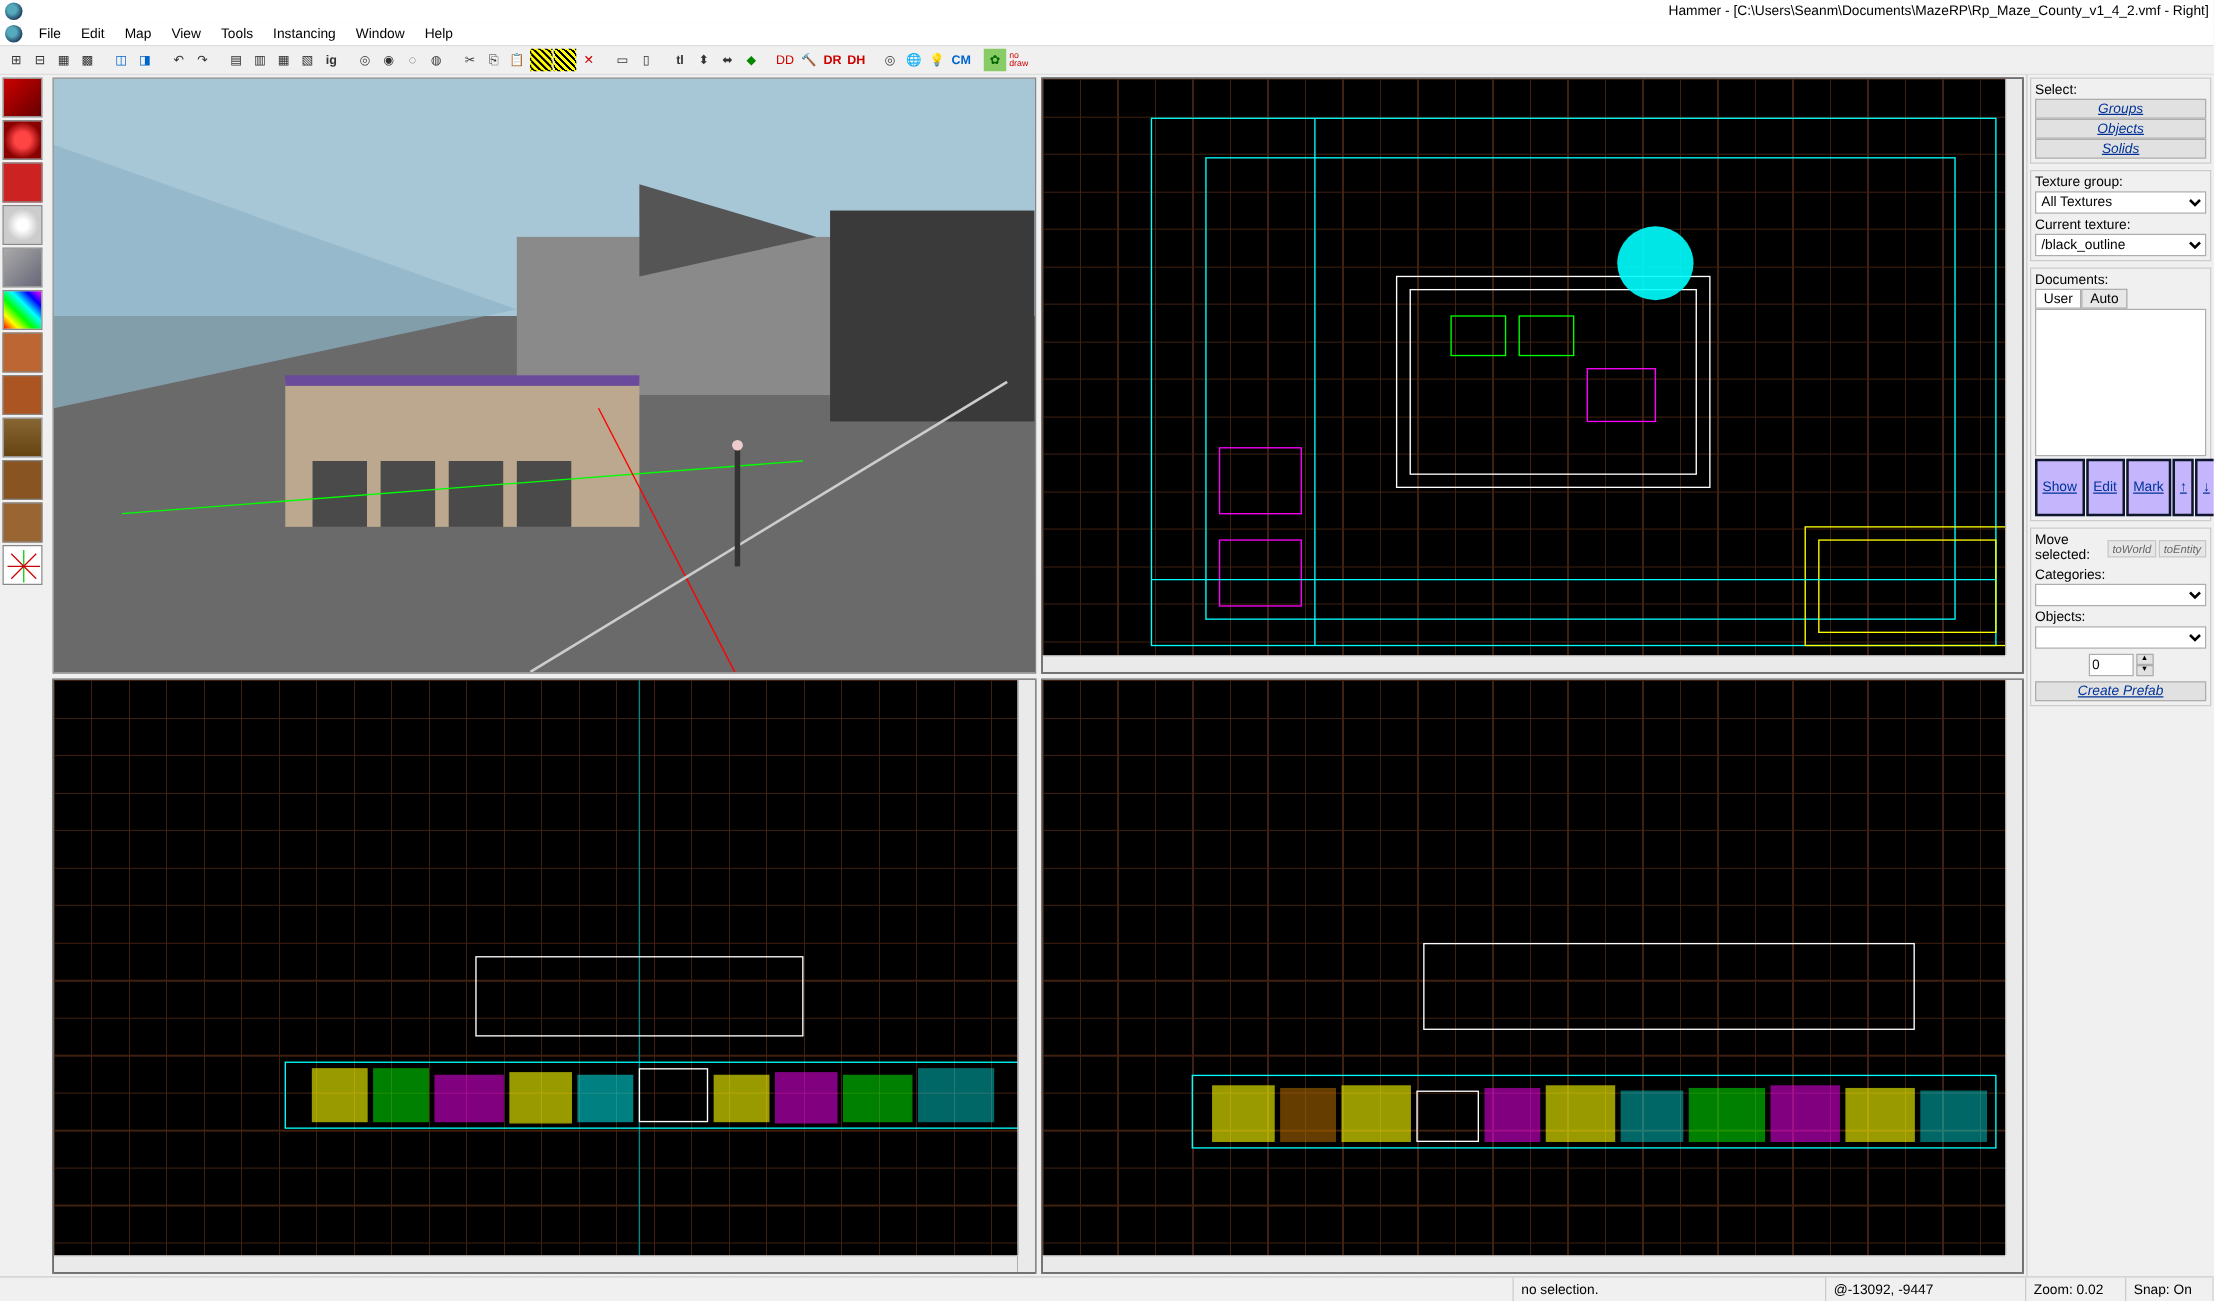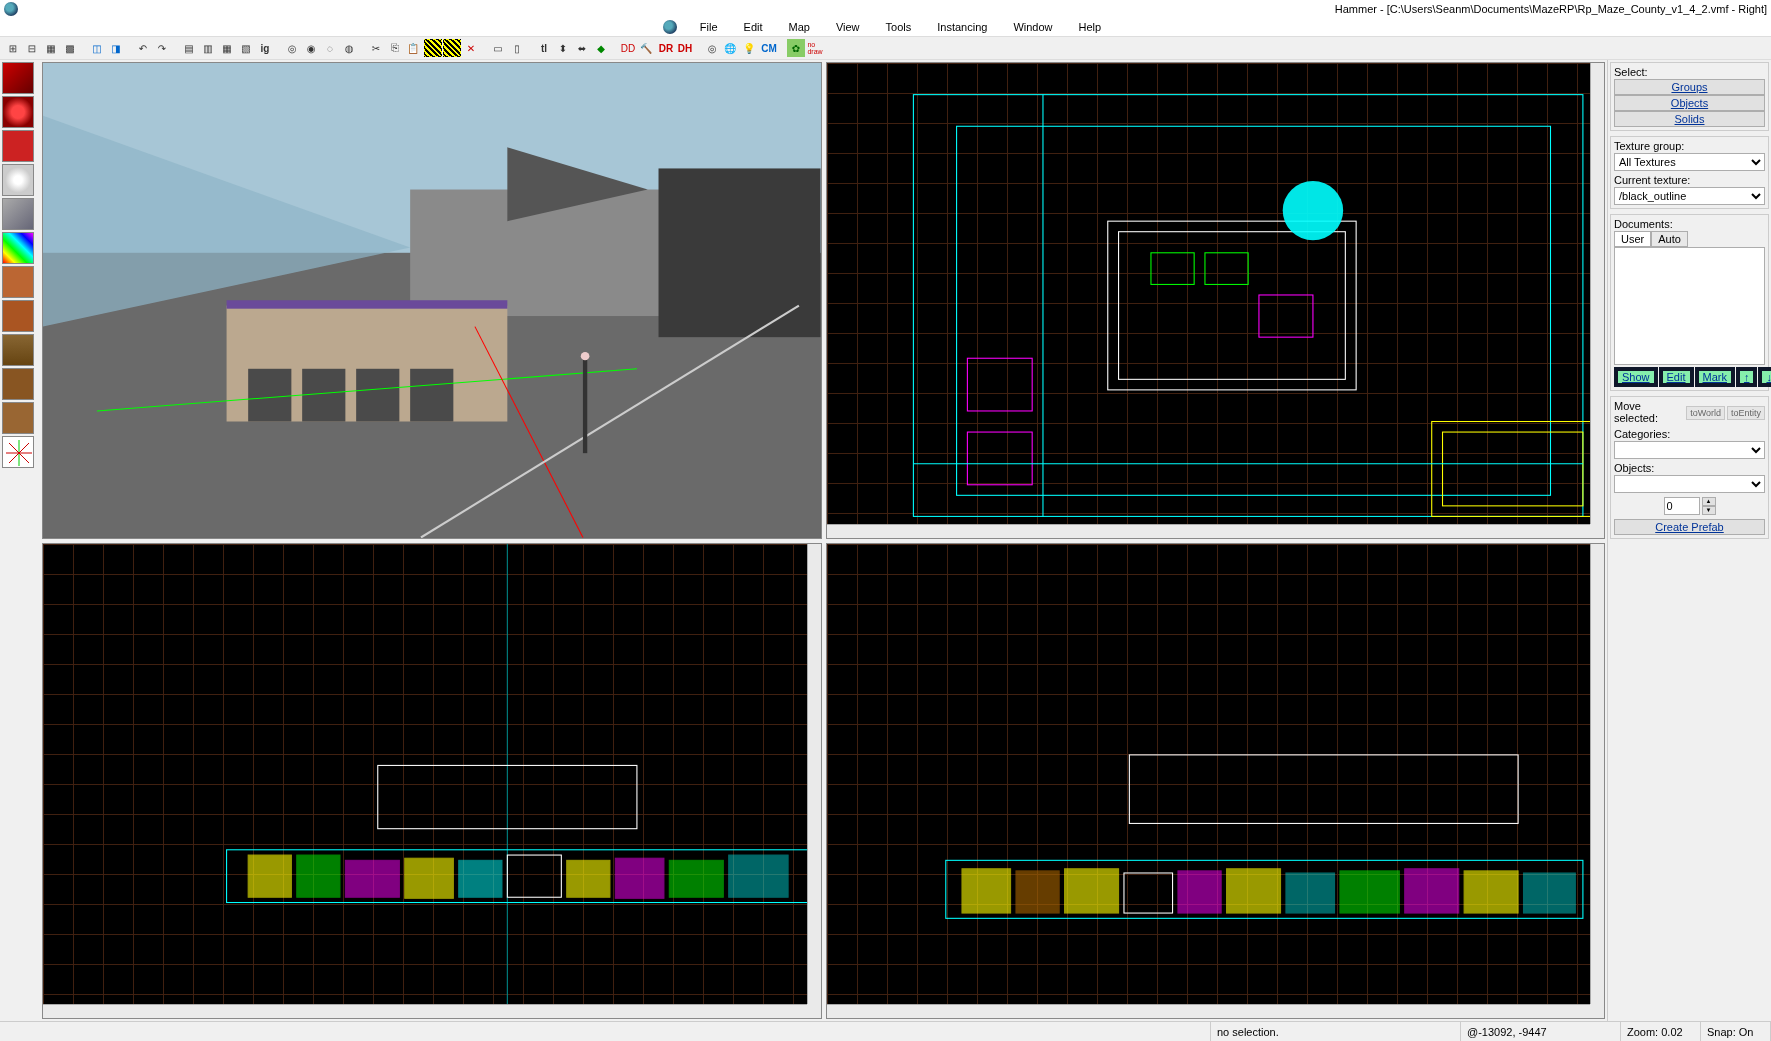--- a/index.html
+++ b/index.html
@@ -3,21 +3,21 @@
 <meta charset="utf-8">
 <style>
 * { box-sizing: border-box; margin: 0; padding: 0; font-family: "Segoe UI", Tahoma, sans-serif; font-size: 11px; }
 body { background: #f0f0f0; width: 1771px; height: 1041px; overflow: hidden; display: flex; flex-direction: column; }
 
 
 .titlebar { height: 18px; background: #fff; color: #000; display: flex; align-items: center; padding: 0 4px; justify-content: space-between; }
 .titlebar .icon { width: 14px; height: 14px; background: radial-gradient(circle at 40% 40%, #5ab 30%, #246 70%); border-radius: 50%; margin-right: 4px; }
 
 
-.menubar { height: 18px; background: #fff; display: flex; align-items: center; padding: 0 4px; gap: 12px; justify-content: center; }
+.menubar { height: 18px; background: #fff; display: flex; align-items: center; padding: 0 4px; gap: 2px; }
 .menubar .icon { width: 14px; height: 14px; background: radial-gradient(circle at 40% 40%, #5ab 30%, #246 70%); border-radius: 50%; margin-right: 4px; }
 .menubar span { padding: 1px 7px; cursor: default; }
 
 
 .toolbar { height: 24px; background: #f0f0f0; border-top: 1px solid #ddd; border-bottom: 1px solid #ddd; display: flex; align-items: center; padding: 0 4px; gap: 1px; }
 .tbtn { width: 18px; height: 18px; background: #f0f0f0; border: 1px solid transparent; display: flex; align-items: center; justify-content: center; cursor: default; font-size: 10px; color: #333; }
 .tsep { width: 7px; }
 
 
 .main { flex: 1; display: flex; overflow: hidden; }
@@ -29,34 +29,34 @@
 
 .viewports { flex: 1; display: grid; grid-template-columns: 1fr 1fr; grid-template-rows: 1fr 1fr; gap: 4px; padding: 2px; background: #f0f0f0; }
 .vp { position: relative; background: #000; border: 1px solid #888; overflow: hidden; }
 .vp-3d { background: linear-gradient(to bottom, #9ec5d8 0%, #aabfcf 40%, #787878 40%, #656565 100%); }
 .grid-dark { background: #000; background-image: repeating-linear-gradient(#402010 0 1px, transparent 1px 30px), repeating-linear-gradient(90deg, #402010 0 1px, transparent 1px 30px); }
 .hscroll { position: absolute; bottom: 0; left: 0; right: 14px; height: 14px; background: #eaeaea; border-top: 1px solid #aaa; }
 .vscroll { position: absolute; top: 0; right: 0; bottom: 14px; width: 14px; background: #eaeaea; border-left: 1px solid #aaa; }
 .corner { position: absolute; right: 0; bottom: 0; width: 14px; height: 14px; background: #eaeaea; }
 
 
-.rightpanel { width: 164px; background: #f0f0f0; border-left: 1px solid #ccc; display: flex; flex-direction: column; padding: 2px; gap: 2px; font-size: 11px; }
+.rightpanel { width: 150px; background: #f0f0f0; border-left: 1px solid #ccc; display: flex; flex-direction: column; padding: 2px; gap: 2px; font-size: 11px; }
 .section { border: 1px solid #ccc; padding: 3px; margin-bottom: 3px; }
 .lbl { font-size: 11px; color: #000; margin-bottom: 1px; }
-.btn { background: #e1e1e1; border: 1px solid #adadad; padding: 1px 6px; text-align: center; cursor: default; font-size: 11px; margin: 0 0; display: block; width: 100%; }
+.btn { background: #e1e1e1; border: 1px solid #adadad; padding: 1px 6px; text-align: center; cursor: default; font-size: 11px; margin: 0 0; display: block; width: 100%; font-style: italic; }
 .btn.link { text-decoration: underline; color: #003399; background: #e1e1e1; }
 .sel { width: 100%; border: 1px solid #adadad; background: #fff; height: 18px; font-size: 11px; }
 .tex-preview { width: 62px; height: 62px; background: #000; border: 1px solid #888; display: inline-block; vertical-align: top; }
 .tex-side { display: inline-block; width: 68px; vertical-align: top; }
 .visbox { height: 118px; background: #fff; border: 1px solid #adadad; }
 .tabs { display: flex; }
 .tab { border: 1px solid #adadad; padding: 1px 6px; background: #fff; font-size: 11px; cursor: default; }
 .tab.inactive { background: #e8e8e8; }
 .vgbtns { display: flex; gap: 1px; align-items: center; }
-.vgbtn { border: 4px solid #0f172a; padding: 0 4px; font-size: 11px; background: #86efac; cursor: default; text-decoration: underline; color: #003399; }
+.vgbtn { border: 2px solid #0f172a; padding: 15px 4px; font-size: 11px; background: #c4b5fd; cursor: default; text-decoration: underline; color: #003399; }
 .spin { display: flex; align-items: center; justify-content: center; gap: 2px; }
 .spin input { width: 36px; border: 1px solid #adadad; height: 18px; font-size: 11px; padding: 0 2px; }
 .spinbtns { display: flex; flex-direction: column; }
 .spinb { width: 14px; height: 9px; border: 1px solid #adadad; background: #e1e1e1; font-size: 6px; text-align: center; line-height: 6px; }
 
 
 .statusbar { height: 20px; background: #f0f0f0; border-top: 1px solid #ccc; display: flex; align-items: center; font-size: 11px; }
 .statusbar > div { border-right: 1px solid #ccc; padding: 0 6px; height: 100%; display: flex; align-items: center; }
 .status-help { width: 550px; }
 .status-empty { flex: 1; }

